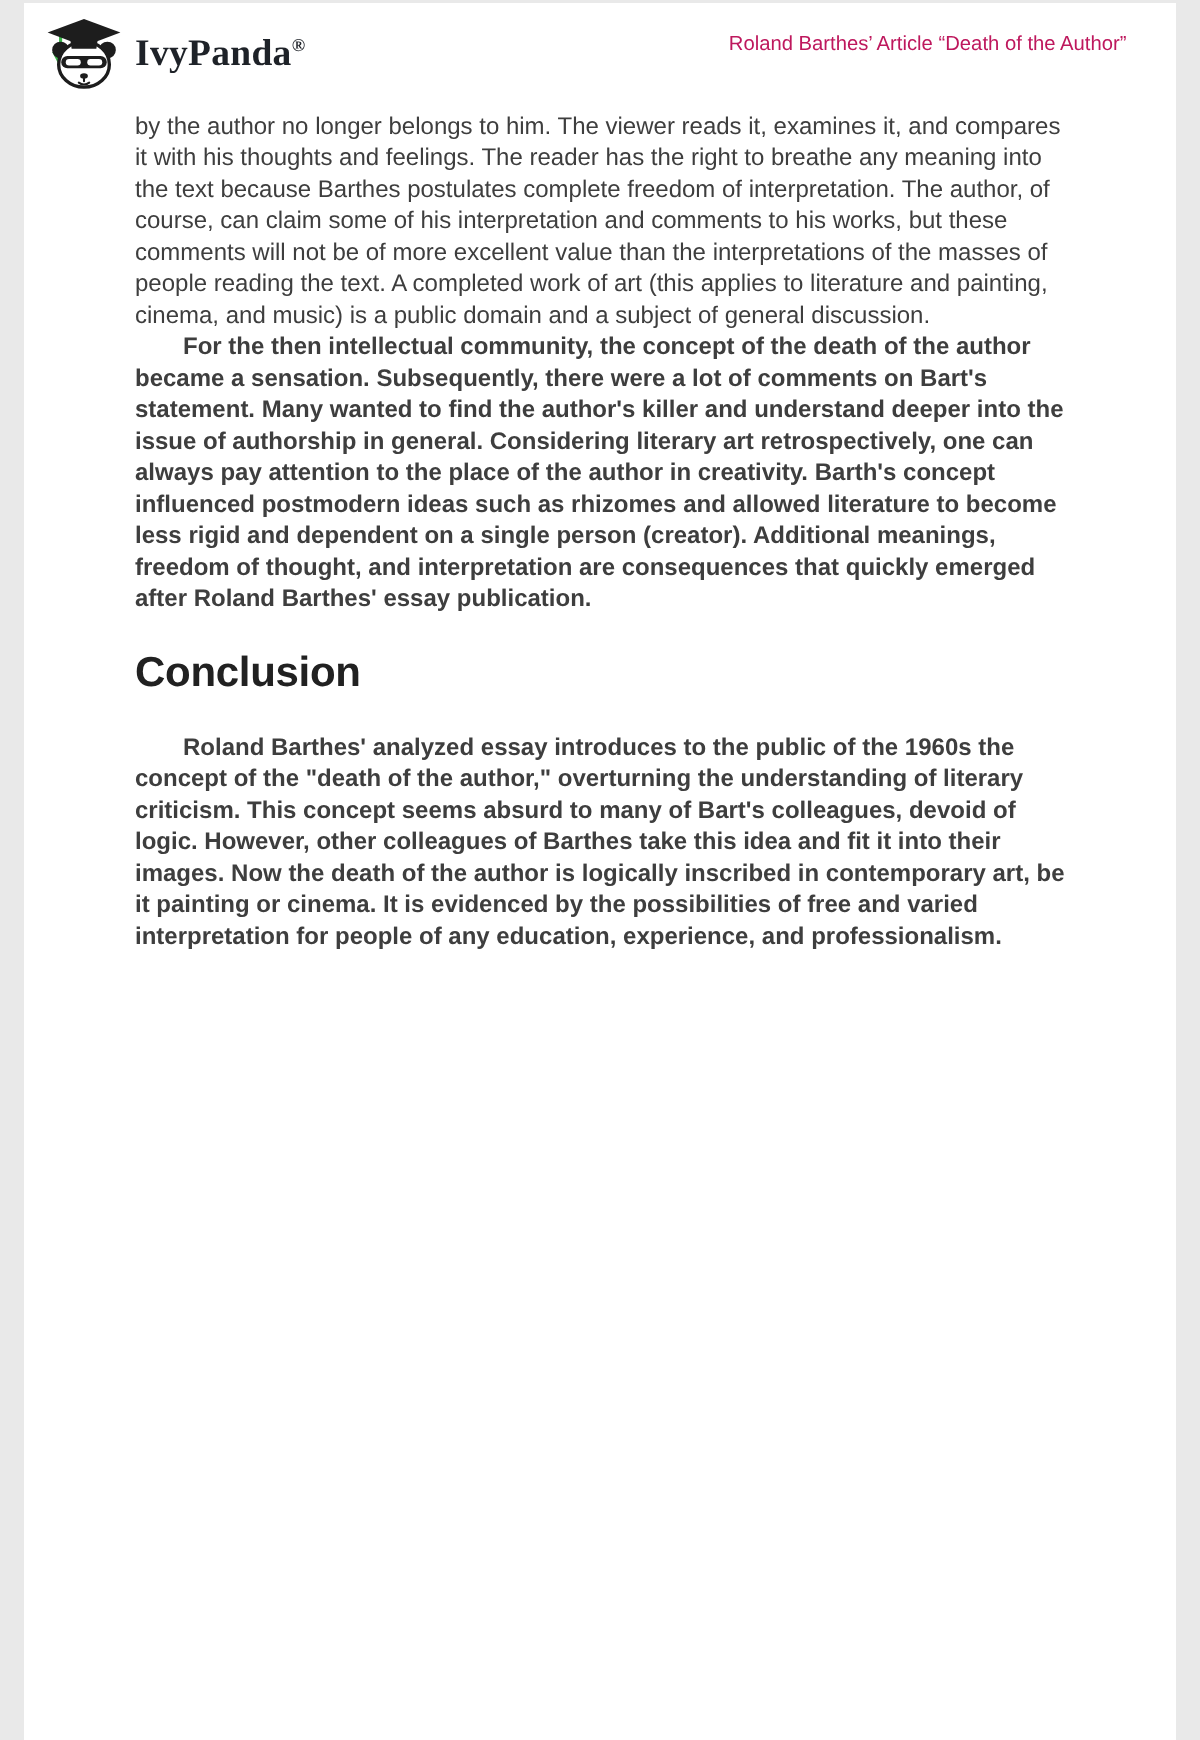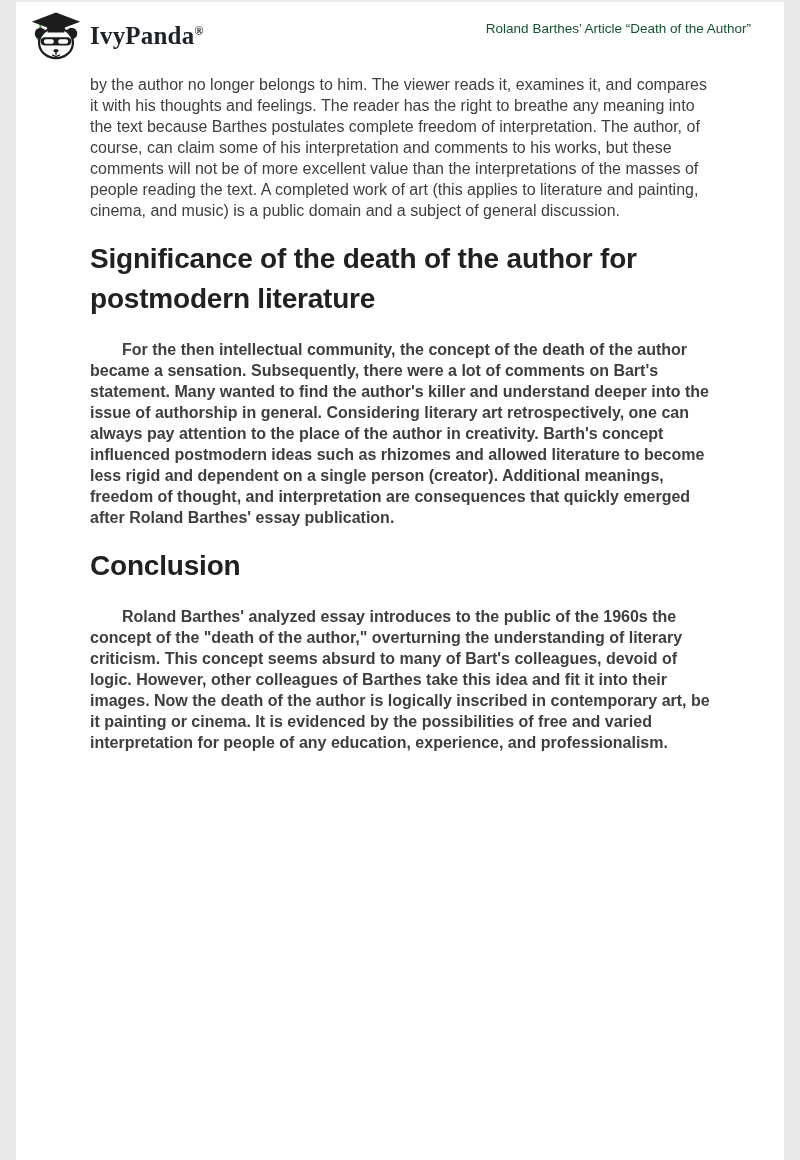--- a/index.html
+++ b/index.html
@@ -41,21 +41,21 @@
   }
   .wordmark sup {
     font-size: 12px;
     vertical-align: super;
     line-height: 0;
   }
   .doc-title {
     margin-left: auto;
     padding-top: 11px;
     font-size: 13.5px;
-    color: #14532d;
+    color: #be185d;
   }
 
   
   .content {
     position: absolute;
     top: 72px;
     left: 74px;
     width: 628px;
   }
   .content p {
@@ -119,20 +119,19 @@
           <polygon points="30,1 58,11.5 30,22 2,11.5" fill="#1d1d1d"></polygon>
         </g>
       </svg>
       <span class="wordmark"><span>IvyPanda</span><sup>®</sup></span>
     </a>
     <div class="doc-title">Roland Barthes’ Article “Death of the Author”</div>
   </header>
 
   <main class="content">
     <p>by the author no longer belongs to him. The viewer reads it, examines it, and compares it with his thoughts and feelings. The reader has the right to breathe any meaning into the text because Barthes postulates complete freedom of interpretation. The author, of course, can claim some of his interpretation and comments to his works, but these comments will not be of more excellent value than the interpretations of the masses of people reading the text. A completed work of art (this applies to literature and painting, cinema, and music) is a public domain and a subject of general discussion.</p>
-    <h2>Significance of the death of the author for postmodern literature</h2>
     <p class="indent">For the then intellectual community, the concept of the death of the author became a sensation. Subsequently, there were a lot of comments on Bart's statement. Many wanted to find the author's killer and understand deeper into the issue of authorship in general. Considering literary art retrospectively, one can always pay attention to the place of the author in creativity. Barth's concept influenced postmodern ideas such as rhizomes and allowed literature to become less rigid and dependent on a single person (creator). Additional meanings, freedom of thought, and interpretation are consequences that quickly emerged after Roland Barthes' essay publication.</p>
     <h2>Conclusion</h2>
     <p class="indent">Roland Barthes' analyzed essay introduces to the public of the 1960s the concept of the "death of the author," overturning the understanding of literary criticism. This concept seems absurd to many of Bart's colleagues, devoid of logic. However, other colleagues of Barthes take this idea and fit it into their images. Now the death of the author is logically inscribed in contemporary art, be it painting or cinema. It is evidenced by the possibilities of free and varied interpretation for people of any education, experience, and professionalism.</p>
   </main>
 
 
 </div>
 
 </body></html>

